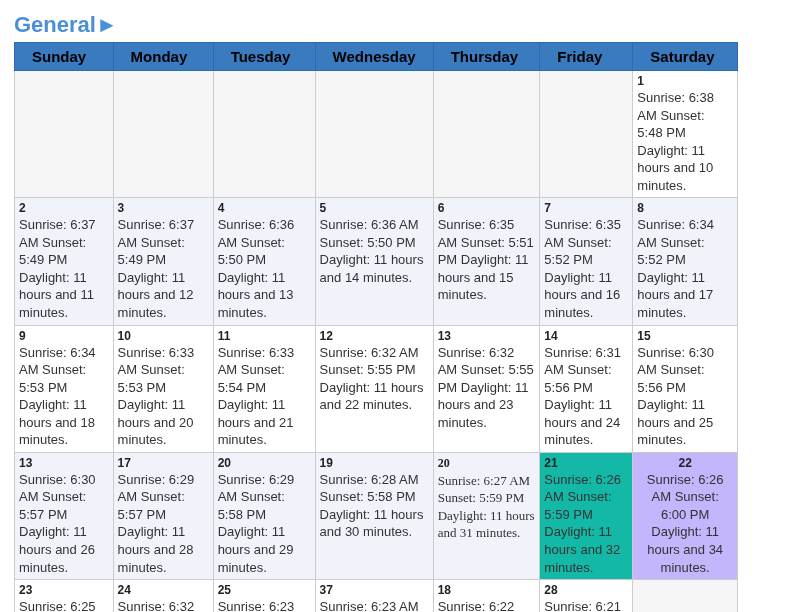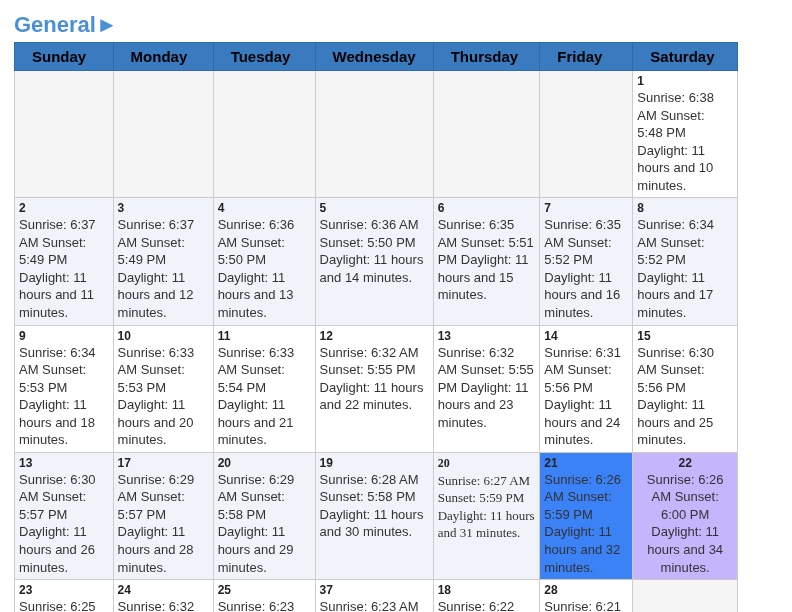--- a/index.html
+++ b/index.html
@@ -273,21 +273,21 @@
 Daylight: 11 hours
 and 30 minutes.</div>
           </td>
           <td style="background: rgb(240, 244, 250); font-family: Liberation Serif, serif;">
             <span class="day-num">20</span>
             <div class="day-info">Sunrise: 6:27 AM
 Sunset: 5:59 PM
 Daylight: 11 hours
 and 31 minutes.</div>
           </td>
-          <td style="background: #3b82f6;">
+          <td style="background: #14b8a6;">
             <span class="day-num">21</span>
             <div class="day-info">Sunrise: 6:26 AM
 Sunset: 5:59 PM
 Daylight: 11 hours
 and 32 minutes.</div>
           </td>
           <td style="background: #c4b5fd; text-align: center;">
             <span class="day-num">22</span>
             <div class="day-info">Sunrise: 6:26 AM
 Sunset: 6:00 PM

